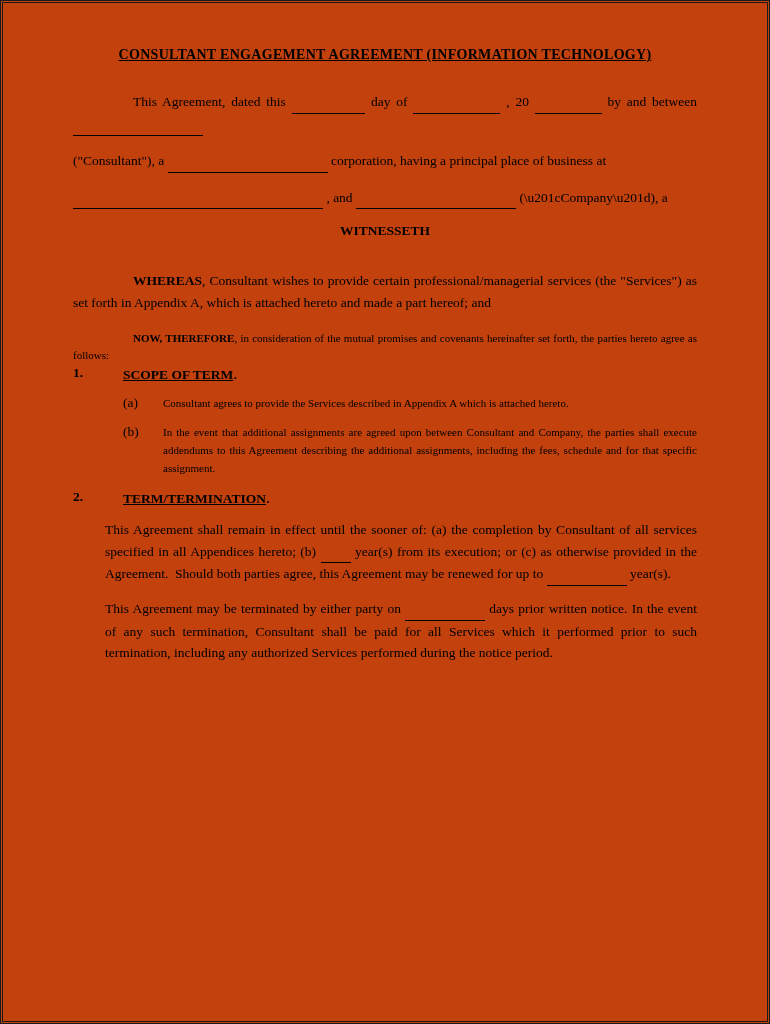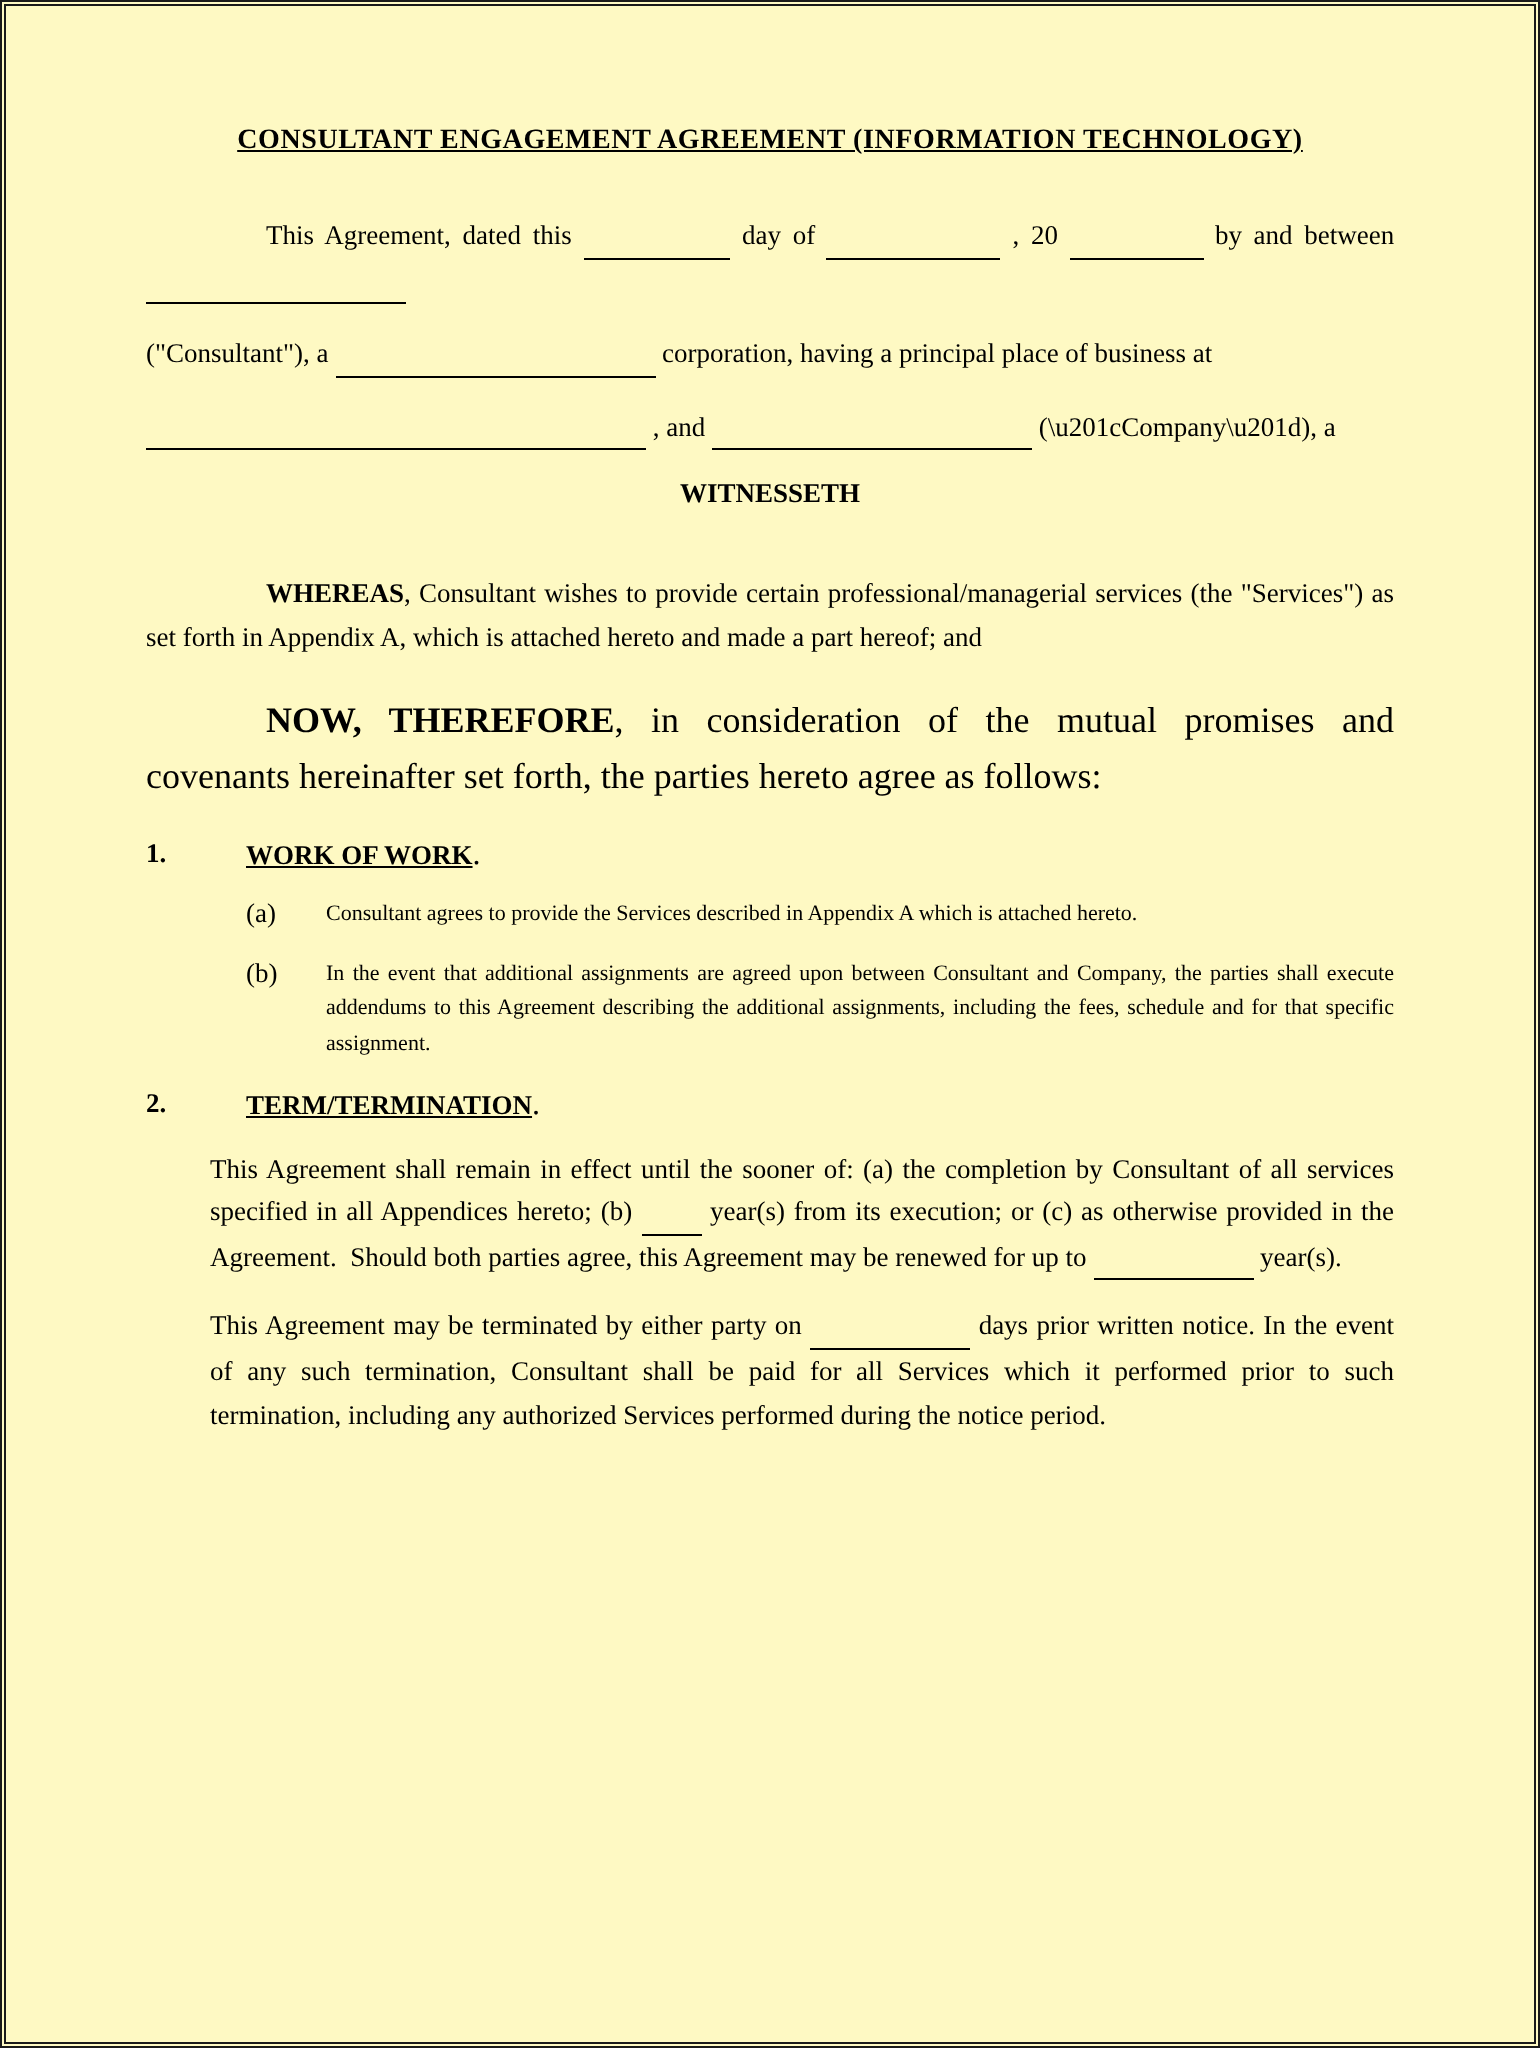--- a/index.html
+++ b/index.html
@@ -13,23 +13,23 @@
       display: flex;
       justify-content: center;
       align-items: flex-start;
       min-height: 1024px;
       font-family: "Times New Roman", Times, serif;
     }
 
     .page {
       width: 770px;
       min-height: 1024px;
-      background: #fef9c3;
+      background: #c2410c;
       border: 3px double #1a1a1a;
-      padding: 60px 70px;
+      padding: 44px 70px;
       position: relative;
     }
 
     .title {
       text-align: center;
       font-size: 14px;
       font-weight: bold;
       text-decoration: underline;
       margin-bottom: 28px;
       letter-spacing: 0.3px;
@@ -70,23 +70,22 @@
       line-height: 1.6;
       margin-bottom: 16px;
       text-align: justify;
     }
 
     .whereas-keyword {
       font-weight: bold;
     }
 
     .now-therefore {
-      font-size: 18px;
-      line-height: 1.6;
-      margin-bottom: 16px;
+      font-size: 11px;
+      line-height: 1.6;
       text-align: justify;
       text-indent: 60px;
     }
 
     .now-keyword {
       font-weight: bold;
     }
 
     .numbered-section {
       display: flex;
@@ -176,21 +175,21 @@
   </div>
 
 
   <div class="now-therefore">
     <span class="now-keyword">NOW, THEREFORE</span><span>, in consideration of the mutual promises and covenants hereinafter set forth, the parties hereto agree as follows:</span>
   </div>
 
   <div class="numbered-section">
     <div class="section-num">1.</div>
     <div>
-      <span class="section-title-text">WORK OF WORK</span><span>.</span>
+      <span class="section-title-text">SCOPE OF TERM</span><span>.</span>
     </div>
   </div>
 
   <div class="sub-section">
     <div class="sub-label">(a)</div>
     <div class="sub-content">Consultant agrees to provide the Services described in Appendix A which is attached hereto.</div>
   </div>
 
   <div class="sub-section">
     <div class="sub-label">(b)</div>

